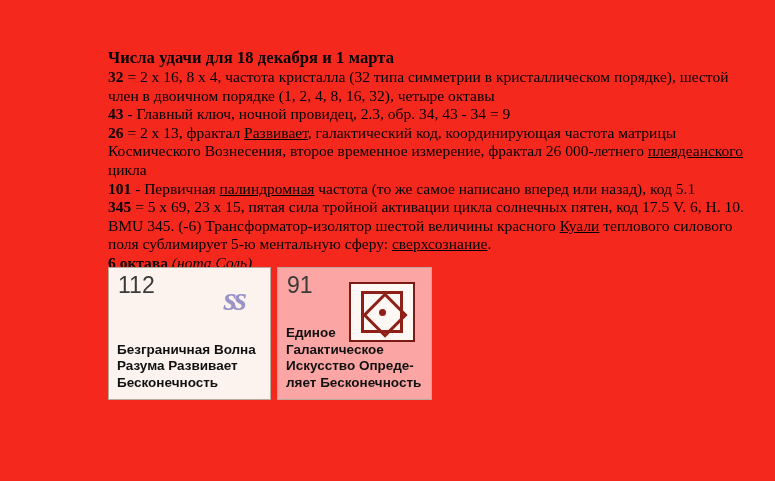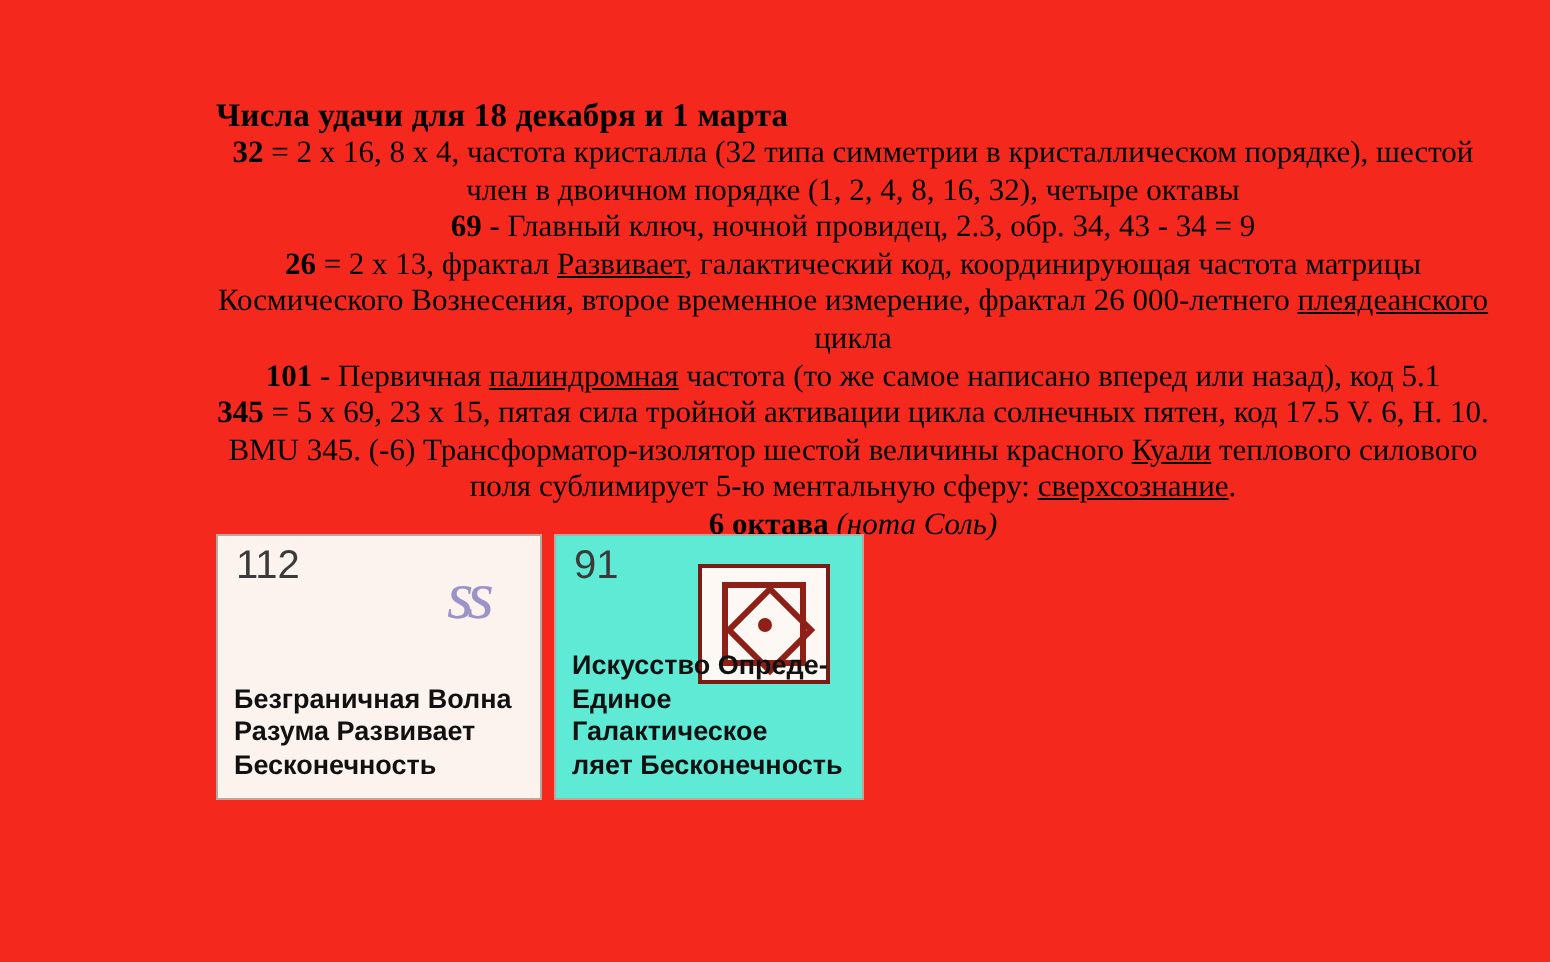--- a/index.html
+++ b/index.html
@@ -27,21 +27,21 @@
     line-height: 19px;
     color: #000;
     margin: 0 0 1px 0;
     letter-spacing: 0.1px;
   }
   .para {
     font-size: 15.5px;
     line-height: 18.6px;
     color: #000;
     margin: 0;
-    text-align: center;
+    text-align: left;
   }
   .para b {
     font-weight: bold;
   }
   .u {
     text-decoration: underline;
   }
   .it {
     font-style: italic;
   }
@@ -60,27 +60,27 @@
     font-family: "Liberation Sans", sans-serif;
   }
   .card-a {
     width: 163px;
     height: 133px;
     background: #fcf3ef;
   }
   .card-b {
     width: 155px;
     height: 133px;
-    background: #5eead4;
+    background: #fca5a5;
   }
   .card-num {
     position: absolute;
     top: 4px;
     left: 9px;
-    font-size: 20px;
+    font-size: 23px;
     color: #3a3a3a;
     font-family: "Liberation Sans", sans-serif;
   }
   .card-text {
     position: absolute;
     left: 8px;
     bottom: 8px;
     right: 6px;
     font-size: 13.5px;
     line-height: 16.5px;
@@ -91,21 +91,21 @@
   .glyph-ss {
     position: absolute;
     top: 14px;
     right: 26px;
     font-size: 34px;
     line-height: 34px;
     color: #9a93c8;
     font-family: "Liberation Serif", serif;
     letter-spacing: -3px;
     font-style: italic;
-    font-weight: normal;
+    font-weight: bold;
   }
   .glyph-box {
     position: absolute;
     top: 14px;
     right: 16px;
     width: 62px;
     height: 56px;
     border: 2px solid #7a1c16;
     background: #fdf8f4;
     display: flex;
@@ -147,21 +147,21 @@
 
 <div class="page">
 
   <div class="title">Числа удачи для 18 декабря и 1 марта</div>
 
   <p class="para">
     <b>32</b><span> = 2 x 16, 8 x 4, частота кристалла (32 типа симметрии в кристаллическом порядке), шестой член в двоичном порядке (1, 2, 4, 8, 16, 32), четыре октавы</span>
   </p>
 
   <p class="para">
-    <b>69</b><span> - Главный ключ, ночной провидец, 2.3, обр. 34, 43 - 34 = 9</span>
+    <b>43</b><span> - Главный ключ, ночной провидец, 2.3, обр. 34, 43 - 34 = 9</span>
   </p>
 
   <p class="para">
     <b>26</b><span> = 2 x 13, фрактал <span class="u">Развивает</span>, галактический код, координирующая частота матрицы Космического Вознесения, второе временное измерение, фрактал 26 000-летнего <span class="u">плеядеанского</span> цикла</span>
   </p>
 
   <p class="para">
     <b>101</b><span> - Первичная <span class="u">палиндромная</span> частота (то же самое написано вперед или назад), код 5.1</span>
   </p>
 
@@ -186,20 +186,20 @@
     </div>
 
     <div class="card card-b">
       <div class="card-num">91</div>
       <div class="glyph-box">
         <div class="sq">
           <div class="dot"></div>
         </div>
       </div>
       <div class="card-text">
+        <div>Единое Галактическое</div>
         <div>Искусство Опреде-</div>
-        <div>Единое Галактическое</div>
         <div>ляет Бесконечность</div>
       </div>
     </div>
 
   </div>
 </div>
 
 </body></html>

